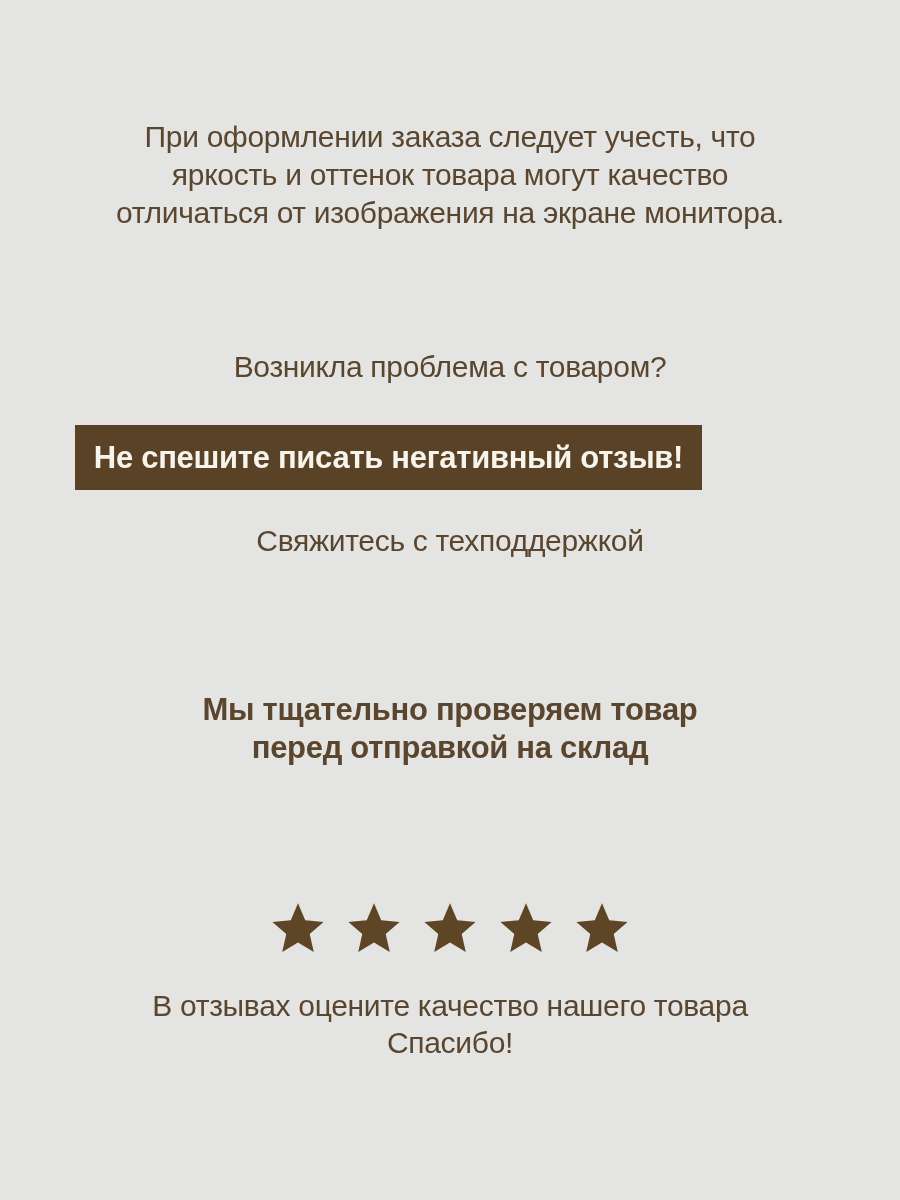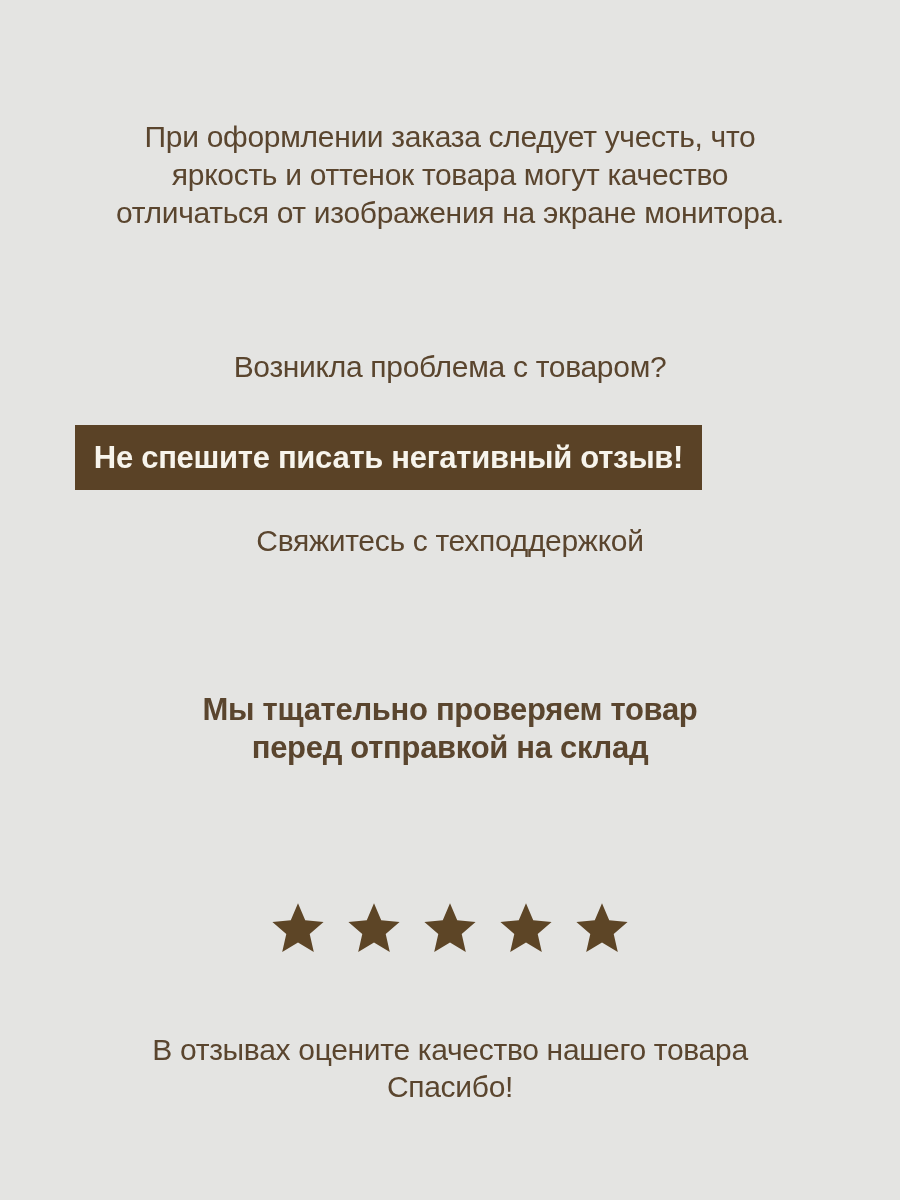--- a/index.html
+++ b/index.html
@@ -53,21 +53,21 @@
     position: absolute;
     top: 899px;
     left: 0;
     right: 0;
     display: flex;
     justify-content: center;
     align-items: center;
     gap: 20px;
   }
   .stars svg { display: block; }
-  .review        { top: 987px; font-size: 30px; line-height: 37px; margin-top: 44px; }
+  .review        { top: 987px; font-size: 30px; line-height: 37px; }
 </style>
 </head>
 <body>
 
 <div class="canvas">
 
   <div class="text-block notice">
     <span>При оформлении заказа следует учесть, что</span><br>
     <span>яркость и оттенок товара могут качество</span><br>
     <span class="bold">отличаться от изображения на экране монитора</span><span>.</span>

